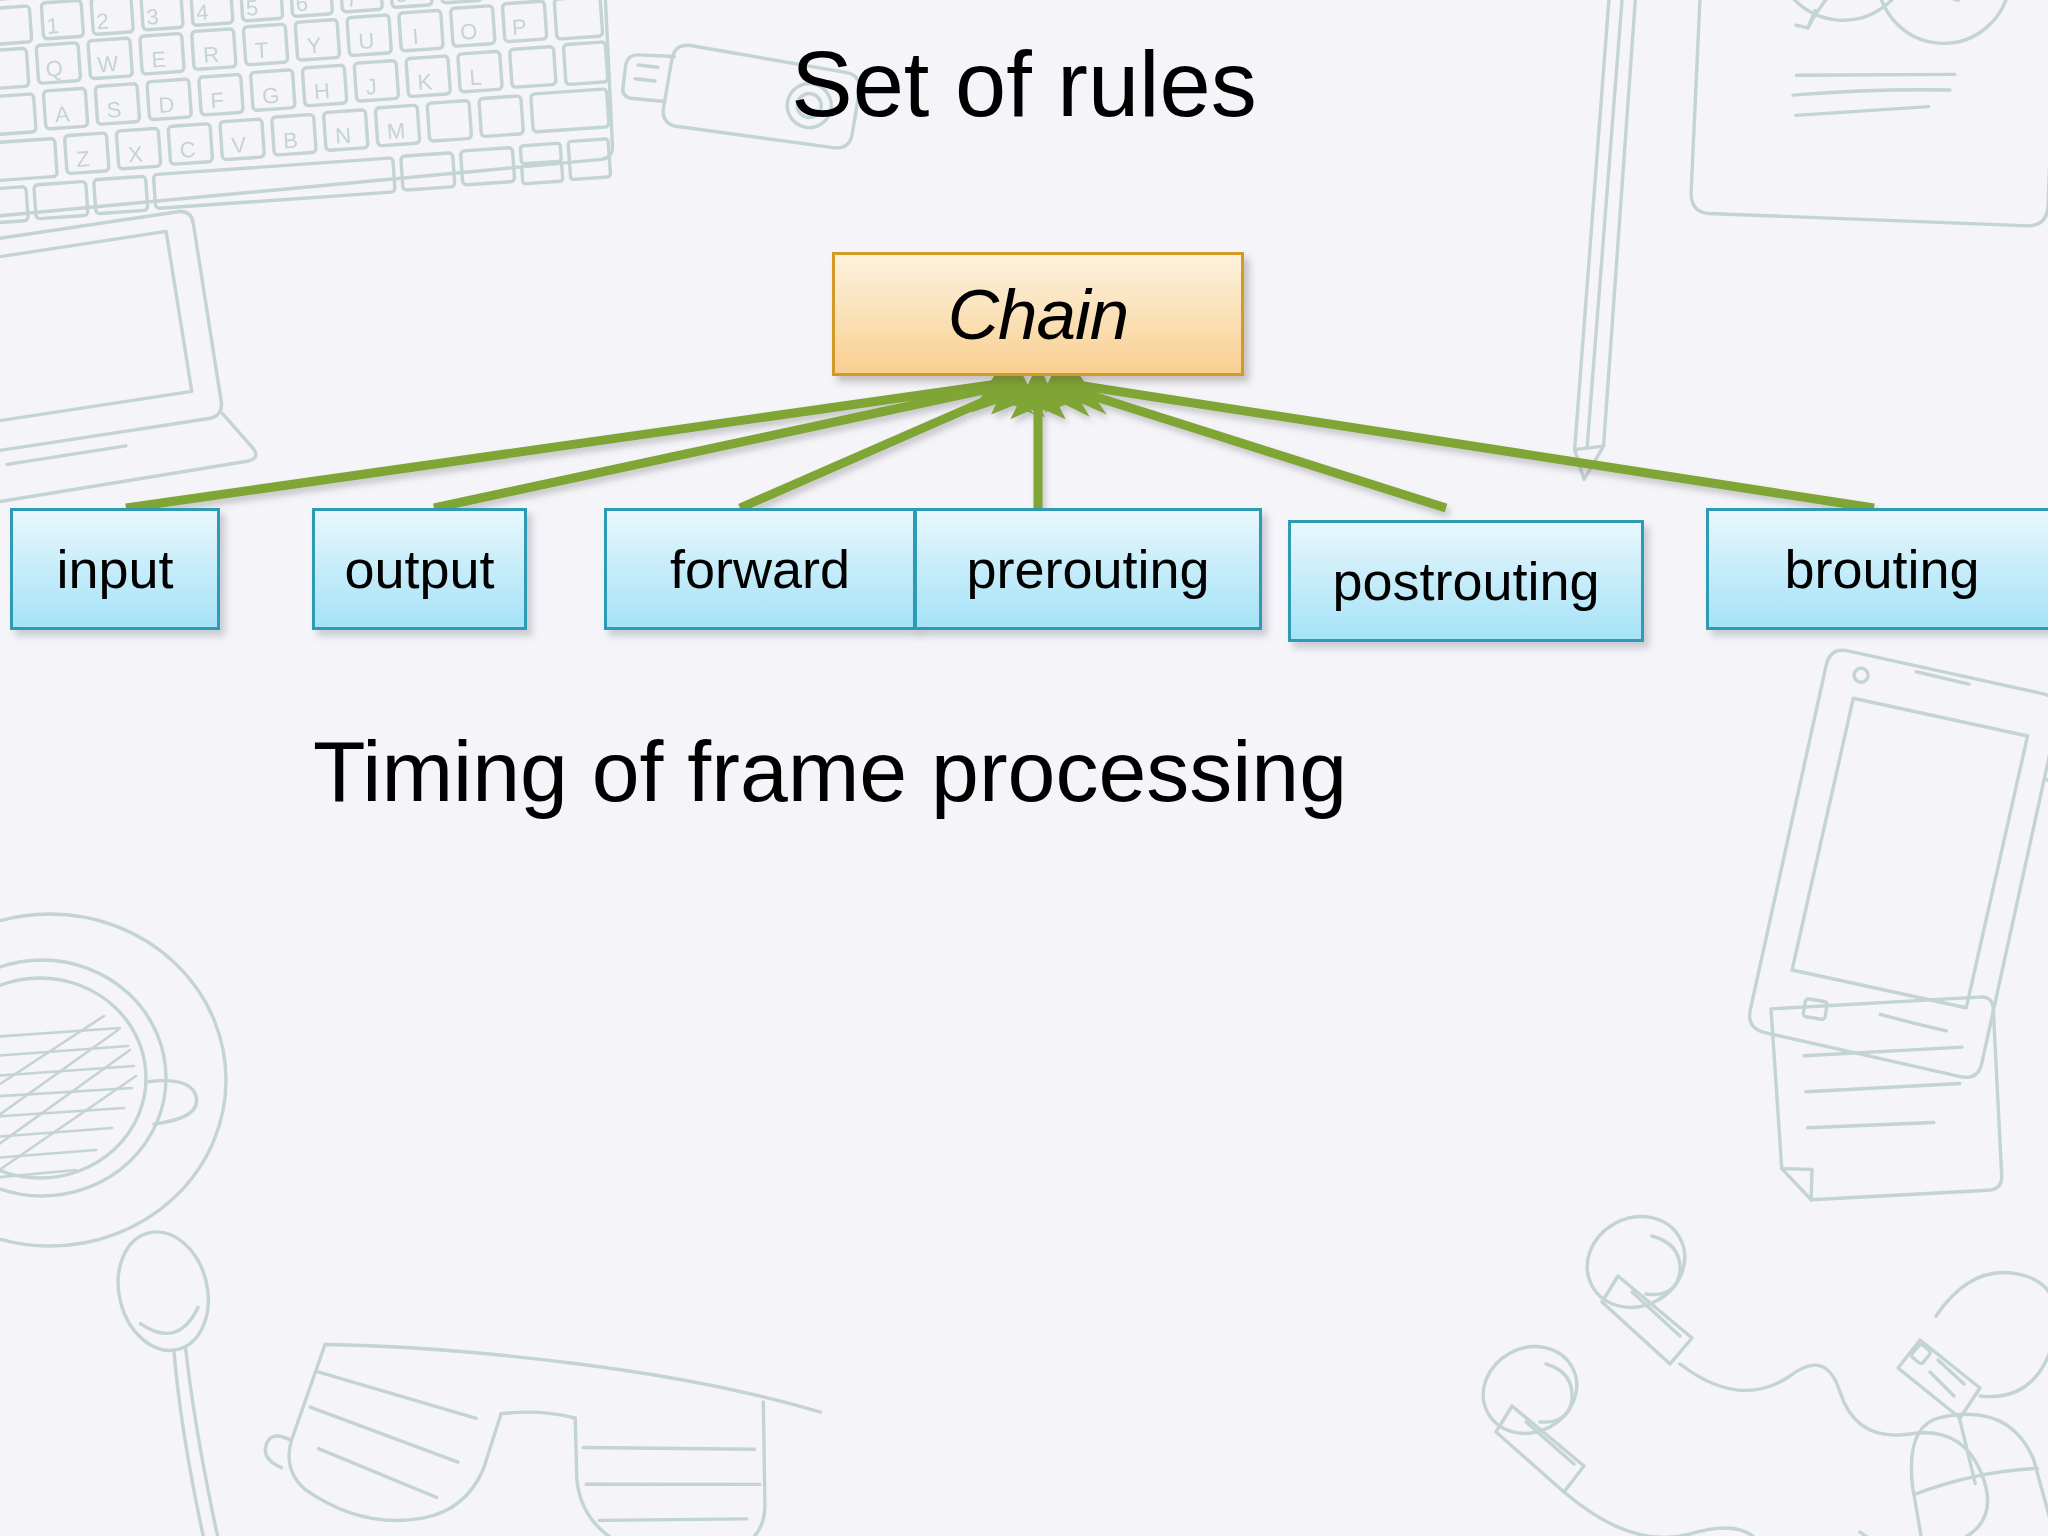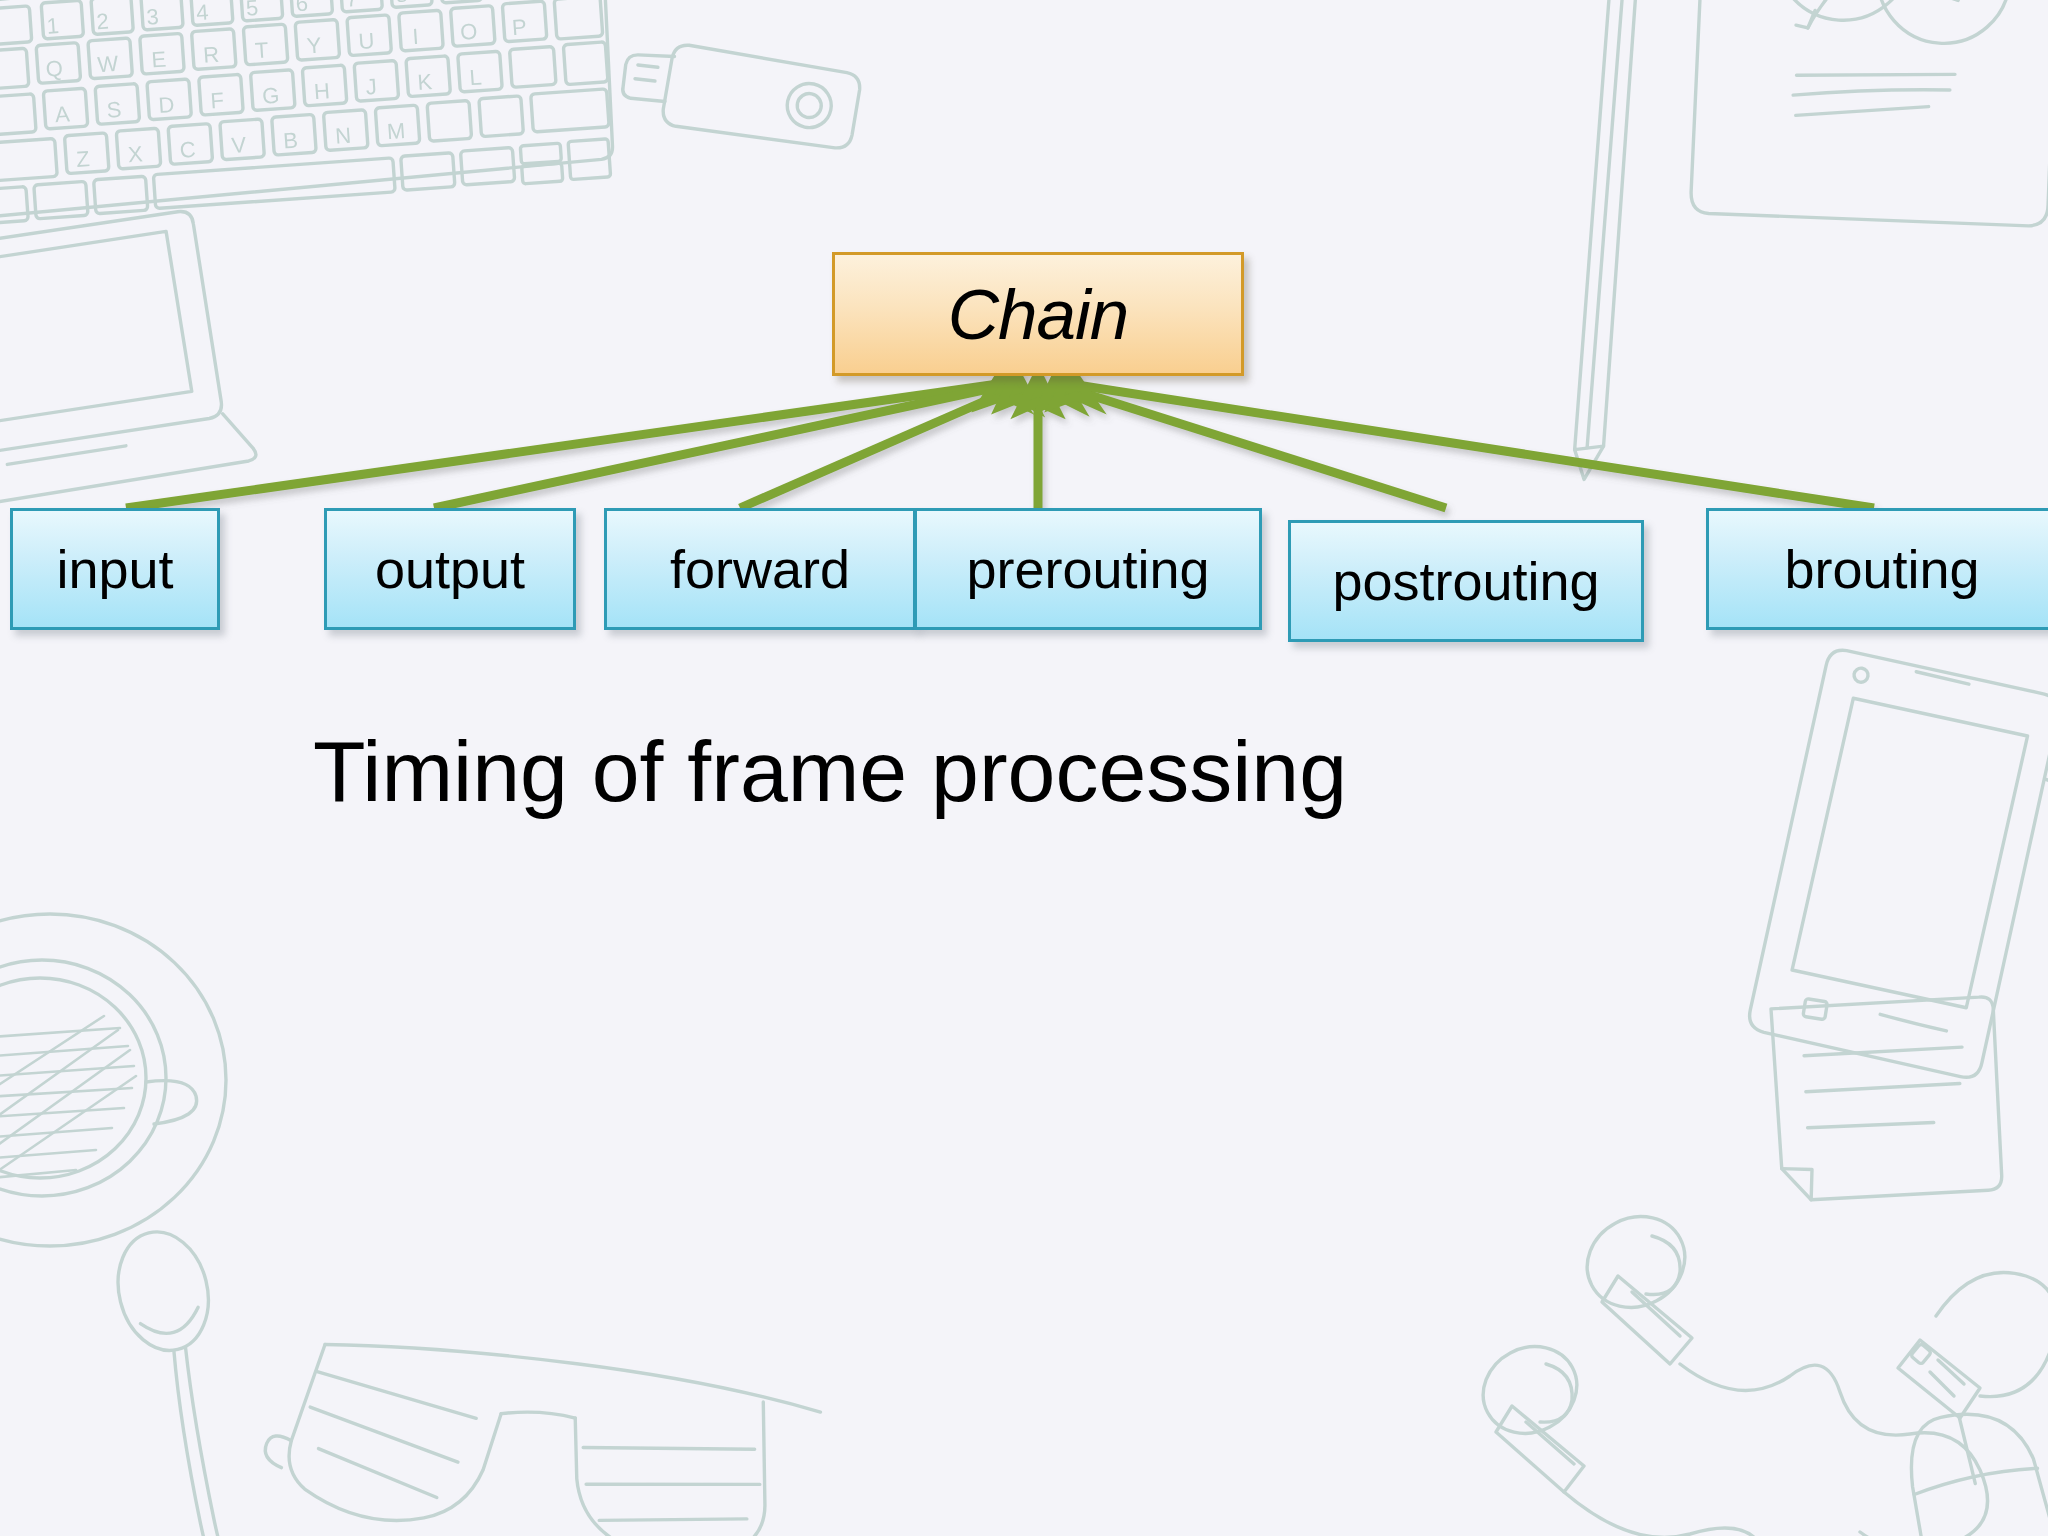--- a/index.html
+++ b/index.html
@@ -302,20 +302,21 @@
 
       <g transform="translate(1880,1420) rotate(-12)">
         <path d="M60 10 Q130 10 142 70 L148 170 Q150 232 84 234 Q18 236 14 174 L18 72 Q24 10 60 10 Z"></path>
         <path d="M78 12 L80 82"></path>
         <path d="M18 80 Q82 70 144 80"></path>
       </g>
 
     </g>
   </svg>
 
+  <div id="title">Set of rules</div>
 
   <svg id="connectors" viewBox="0 0 2048 1536">
     <defs>
       <filter id="lineShadow" x="-20%" y="-20%" width="150%" height="150%">
         <feDropShadow dx="3" dy="5" stdDeviation="3" flood-color="#6a6a6a" flood-opacity="0.32"></feDropShadow>
       </filter>
     </defs>
     <g filter="url(#lineShadow)" stroke="#7fa535" stroke-width="9" fill="#7fa535" stroke-linecap="butt">
 
       <line x1="126" y1="508" x2="1005" y2="383"></line>
@@ -339,21 +340,21 @@
   </svg>
 
   <div id="chain-box">
     <span id="chain-label">Chain</span>
   </div>
 
   <div class="chaintype" style="left:10px;   top:508px; width:210px;">
     <span>input</span>
   </div>
 
-  <div class="chaintype" style="left:312px;  top:508px; width:252px;margin-left:12px;">
+  <div class="chaintype" style="left:312px;  top:508px; width:215px;">
     <span>output</span>
   </div>
 
   <div class="chaintype" style="left:604px;  top:508px; width:312px;">
     <span>forward</span>
   </div>
 
   <div class="chaintype" style="left:908px;  top:508px; width:348px;margin-left:6px;">
     <span>prerouting</span>
   </div>

